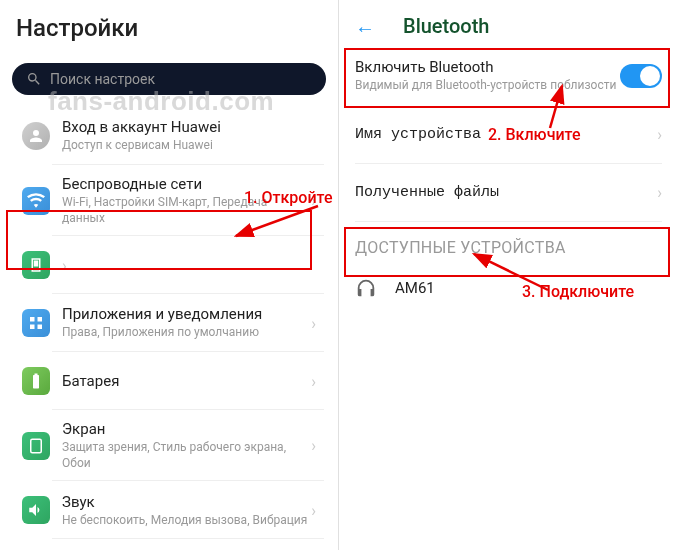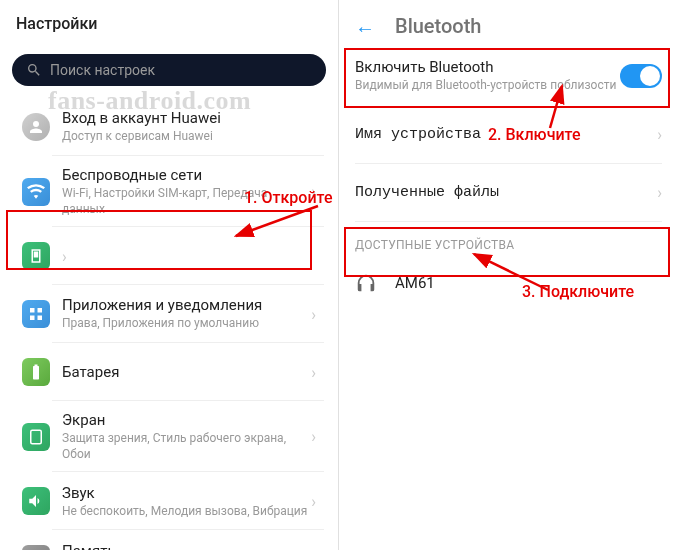--- a/index.html
+++ b/index.html
@@ -1,23 +1,23 @@
 <!DOCTYPE html>
 <html><head>
 <meta charset="utf-8">
 <style>
 * { margin: 0; padding: 0; box-sizing: border-box; font-family: -apple-system, BlinkMacSystemFont, "Segoe UI", Roboto, Arial, sans-serif; }
 body { width: 678px; height: 550px; background: #fff; display: flex; position: relative; overflow: hidden; }
 .panel { height: 100%; background: #fff; overflow: hidden; position: relative; }
 .panel-left { width: 339px; border-right: 1px solid #e0e0e0; }
 .panel-right { width: 339px; }
 
-.header { padding: 14px 16px 10px; font-size: 16px; font-weight: 500; color: #222; }
+.header { padding: 14px 16px 10px; font-size: 24px; font-weight: 500; color: #222; }
 .header-bt { display: flex; align-items: center; padding: 14px 16px 10px; }
-.header-bt .title { font-size: 20px; font-weight: 500; color: #737373; margin-left: 20px; }
+.header-bt .title { font-size: 20px; font-weight: 500; color: #14532d; margin-left: 28px; }
 .back-arrow { color: #2196F3; font-size: 20px; cursor: pointer; }
 
 .search-box { margin: 11px 12px 12px; background: #0f172a; border-radius: 20px; padding: 8px 14px; display: flex; align-items: center; color: #999; font-size: 14px; }
 .search-box svg { width: 16px; height: 16px; margin-right: 8px; fill: #999; }
 
 .row { display: flex; align-items: center; padding: 10px 22px; min-height: 58px; position: relative; }
 .row::after { content: ''; position: absolute; bottom: 0; left: 52px; right: 14px; height: 1px; background: #eee; }
 .row-icon { width: 28px; height: 28px; border-radius: 6px; display: flex; align-items: center; justify-content: center; flex-shrink: 0; margin-right: 12px; }
 .row-icon svg { width: 18px; height: 18px; fill: #fff; }
 .row-text { flex: 1; min-width: 0; }
@@ -35,38 +35,38 @@
 .icon-mem  { background: linear-gradient(135deg, #9e9e9e, #7a7a7a); }
 
 .bt-row { padding: 12px 16px; }
 .bt-row .row-title { font-size: 15px; font-family: Liberation Mono, monospace; }
 .bt-row::after { left: 16px; right: 16px; }
 .bt-toggle { display: flex; align-items: center; justify-content: space-between; padding: 10px 16px 12px; }
 .bt-toggle-txt { flex: 1; }
 .toggle { width: 42px; height: 24px; background: #2196F3; border-radius: 12px; position: relative; cursor: pointer; }
 .toggle::after { content: ''; position: absolute; width: 20px; height: 20px; background: #fff; border-radius: 50%; top: 2px; right: 2px; }
 
-.section-label { padding: 16px 16px 6px; font-size: 12px; color: #999; letter-spacing: 0.3px; }
+.section-label { padding: 16px 16px 6px; font-size: 16px; color: #999; letter-spacing: 0.3px; }
 .device-row { display: flex; align-items: center; padding: 14px 16px; }
 .device-row svg { width: 22px; height: 22px; fill: #666; margin-right: 18px; }
 .device-name { font-size: 15px; color: #222; }
 
 .redbox { position: absolute; border: 2px solid #e60000; pointer-events: none; }
 .rb1 { left: 6px; top: 210px; width: 306px; height: 60px; }
 .rb2 { left: 344px; top: 48px; width: 326px; height: 60px; }
 .rb3 { left: 344px; top: 227px; width: 326px; height: 50px; }
 
 .annot { position: absolute; color: #e60000; font-size: 16px; font-weight: 500; pointer-events: none; }
 .a1 { left: 244px; top: 188px; }
 .a2 { left: 488px; top: 125px; }
 .a3 { left: 522px; top: 282px; }
 
 .arrow { position: absolute; pointer-events: none; }
 
-.watermark { position: absolute; top: 86px; left: 48px; font-size: 26px; font-weight: 700; color: rgba(180,180,180,0.5); letter-spacing: 0.5px; pointer-events: none; font-family: Liberation Serif, serif; text-transform: lowercase; }
+.watermark { position: absolute; top: 86px; left: 48px; font-size: 26px; font-weight: 700; color: rgba(180,180,180,0.5); letter-spacing: 0.5px; pointer-events: none; font-family: Liberation Sans, sans-serif; text-transform: lowercase; }
 </style>
 </head>
 <body>
 
 <div class="panel panel-left">
   <div class="header">Настройки</div>
 
   <div class="search-box">
     <svg viewBox="0 0 24 24">
         <path d="M15.5 14h-.79l-.28-.27A6.47 6.47 0 0016 9.5 6.5 6.5 0 109.5 16a6.47 6.47 0 004.23-1.57l.27.28v.79l5 5L20.49 19l-5-5zm-6 0A4.5 4.5 0 1114 9.5 4.5 4.5 0 019.5 14z"></path>

